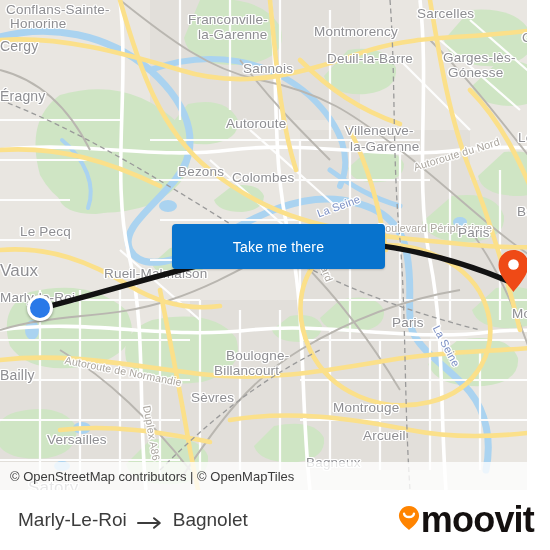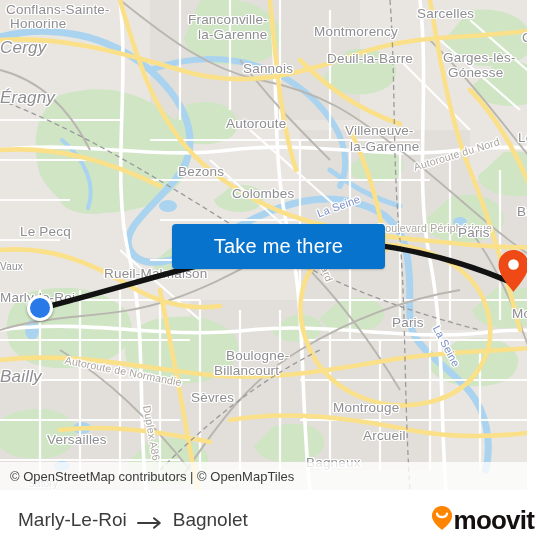--- a/index.html
+++ b/index.html
@@ -27,22 +27,22 @@
     white-space:nowrap;
     letter-spacing:.2px;
     text-shadow:
       -1.4px 0 rgba(255,255,255,.95),1.4px 0 rgba(255,255,255,.95),
       0 -1.4px rgba(255,255,255,.95),0 1.4px rgba(255,255,255,.95),
       -1px -1px rgba(255,255,255,.9),1px -1px rgba(255,255,255,.9),
       -1px 1px rgba(255,255,255,.9),1px 1px rgba(255,255,255,.9);
     pointer-events:none;
   }
   .lbl.l1{font-size:13.5px;}
-  .lbl.l2{font-size:17px;font-style:italic;}
-  .lbl.l3{font-size:10px;}
+  .lbl.l2{font-size:14px;}
+  .lbl.l3{font-size:17px;}
   .lbl.road{color:#a9a49d;font-size:10.5px;font-style:normal;}
   .lbl.water{color:#7b8fc4;font-size:11px;}
 
   
   .route{position:absolute;left:0;top:0;width:550px;height:490px;pointer-events:none;}
 
   
   .origin-marker{
     position:absolute;left:27px;top:295px;width:26px;height:26px;
     border-radius:50%;
@@ -56,21 +56,21 @@
   }
 
   
   .cta{
     position:absolute;left:172px;top:224px;width:213px;height:45px;
     background:#0873cd;
     border-radius:4px;
     border:none;
     color:#fff;
     font-family:"Liberation Sans", sans-serif;
-    font-size:20px;
+    font-size:14px;
     letter-spacing:.2px;
     cursor:pointer;
     display:flex;align-items:center;justify-content:center;
     box-shadow:0 1px 2px rgba(0,0,0,.18);
     padding:0;
   }
 
   
   .attrib{
     position:absolute;left:0;top:462px;width:550px;height:28px;
@@ -91,21 +91,21 @@
     box-sizing:border-box;
     padding:0 16px 0 18px;
   }
   .footer-route{
     display:flex;align-items:center;gap:10px;
     font-size:19px;color:#3c3c3c;
   }
   .arrow{display:inline-block;width:26px;height:14px;}
   .brand{margin-left:auto;display:flex;align-items:center;gap:1px;}
   .brand-word{
-    font-size:26px;font-weight:bold;color:#14100f;letter-spacing:-.8px;
+    font-size:36px;font-weight:bold;color:#14100f;letter-spacing:-.8px;
     font-family:"Liberation Sans", sans-serif;line-height:1;
   }
 </style>
 </head>
 <body>
 
 <div id="app">
 
   <div class="map">
 
@@ -245,21 +245,21 @@
         <div class="lbl l1" style="left: 327px; top: 51px;">Deuil-la-Barre</div>
         <div class="lbl l1" style="left: 443px; top: 50px;">Garges-lès-</div>
         <div class="lbl l1" style="left: 448px; top: 65px;">Gónesse</div>
         <div class="lbl l2" style="left: 0px; top: 88px;">Éragny</div>
         <div class="lbl l1" style="left: 226px; top: 116px;">Autoroute</div>
         <div class="lbl l1" style="left: 345px; top: 123px;">Villeneuve-</div>
         <div class="lbl l1" style="left: 350px; top: 139px;">la-Garenne</div>
         <div class="lbl l1" style="left: 518px; top: 130px;">Le Blanc-</div>
         <div class="lbl road" style="left: 412px; top: 148px; transform: rotate(-17deg);">Autoroute du Nord</div>
         <div class="lbl l1" style="left: 178px; top: 164px;">Bezons</div>
-        <div class="lbl l1" style="left: 232px; top: 186px;">Colombes</div>
+        <div class="lbl l1" style="left: 232px; top: 170px;">Colombes</div>
         <div class="lbl water" style="left: 316px; top: 200px; transform: rotate(-20deg);">La Seine</div>
         <div class="lbl l1" style="left: 517px; top: 204px;">Bobigny</div>
         <div class="lbl l1" style="left: 20px; top: 224px;">Le Pecq</div>
         <div class="lbl road" style="left: 378px; top: 222px;">Boulevard Périphérique</div>
         <div class="lbl l1" style="left: 458px; top: 225px;">Paris</div>
         <div class="lbl l3" style="left: 0px; top: 261px;">Vaux</div>
         <div class="lbl l1" style="left: 104px; top: 266px;">Rueil-Malmaison</div>
         <div class="lbl road" style="left: 297px; top: 252px; transform: rotate(70deg);">Boulevard</div>
         <div class="lbl l1" style="left: 0px; top: 290px;">Marly-le-Roi</div>
         <div class="lbl l1" style="left: 512px; top: 306px;">Montreuil</div>

